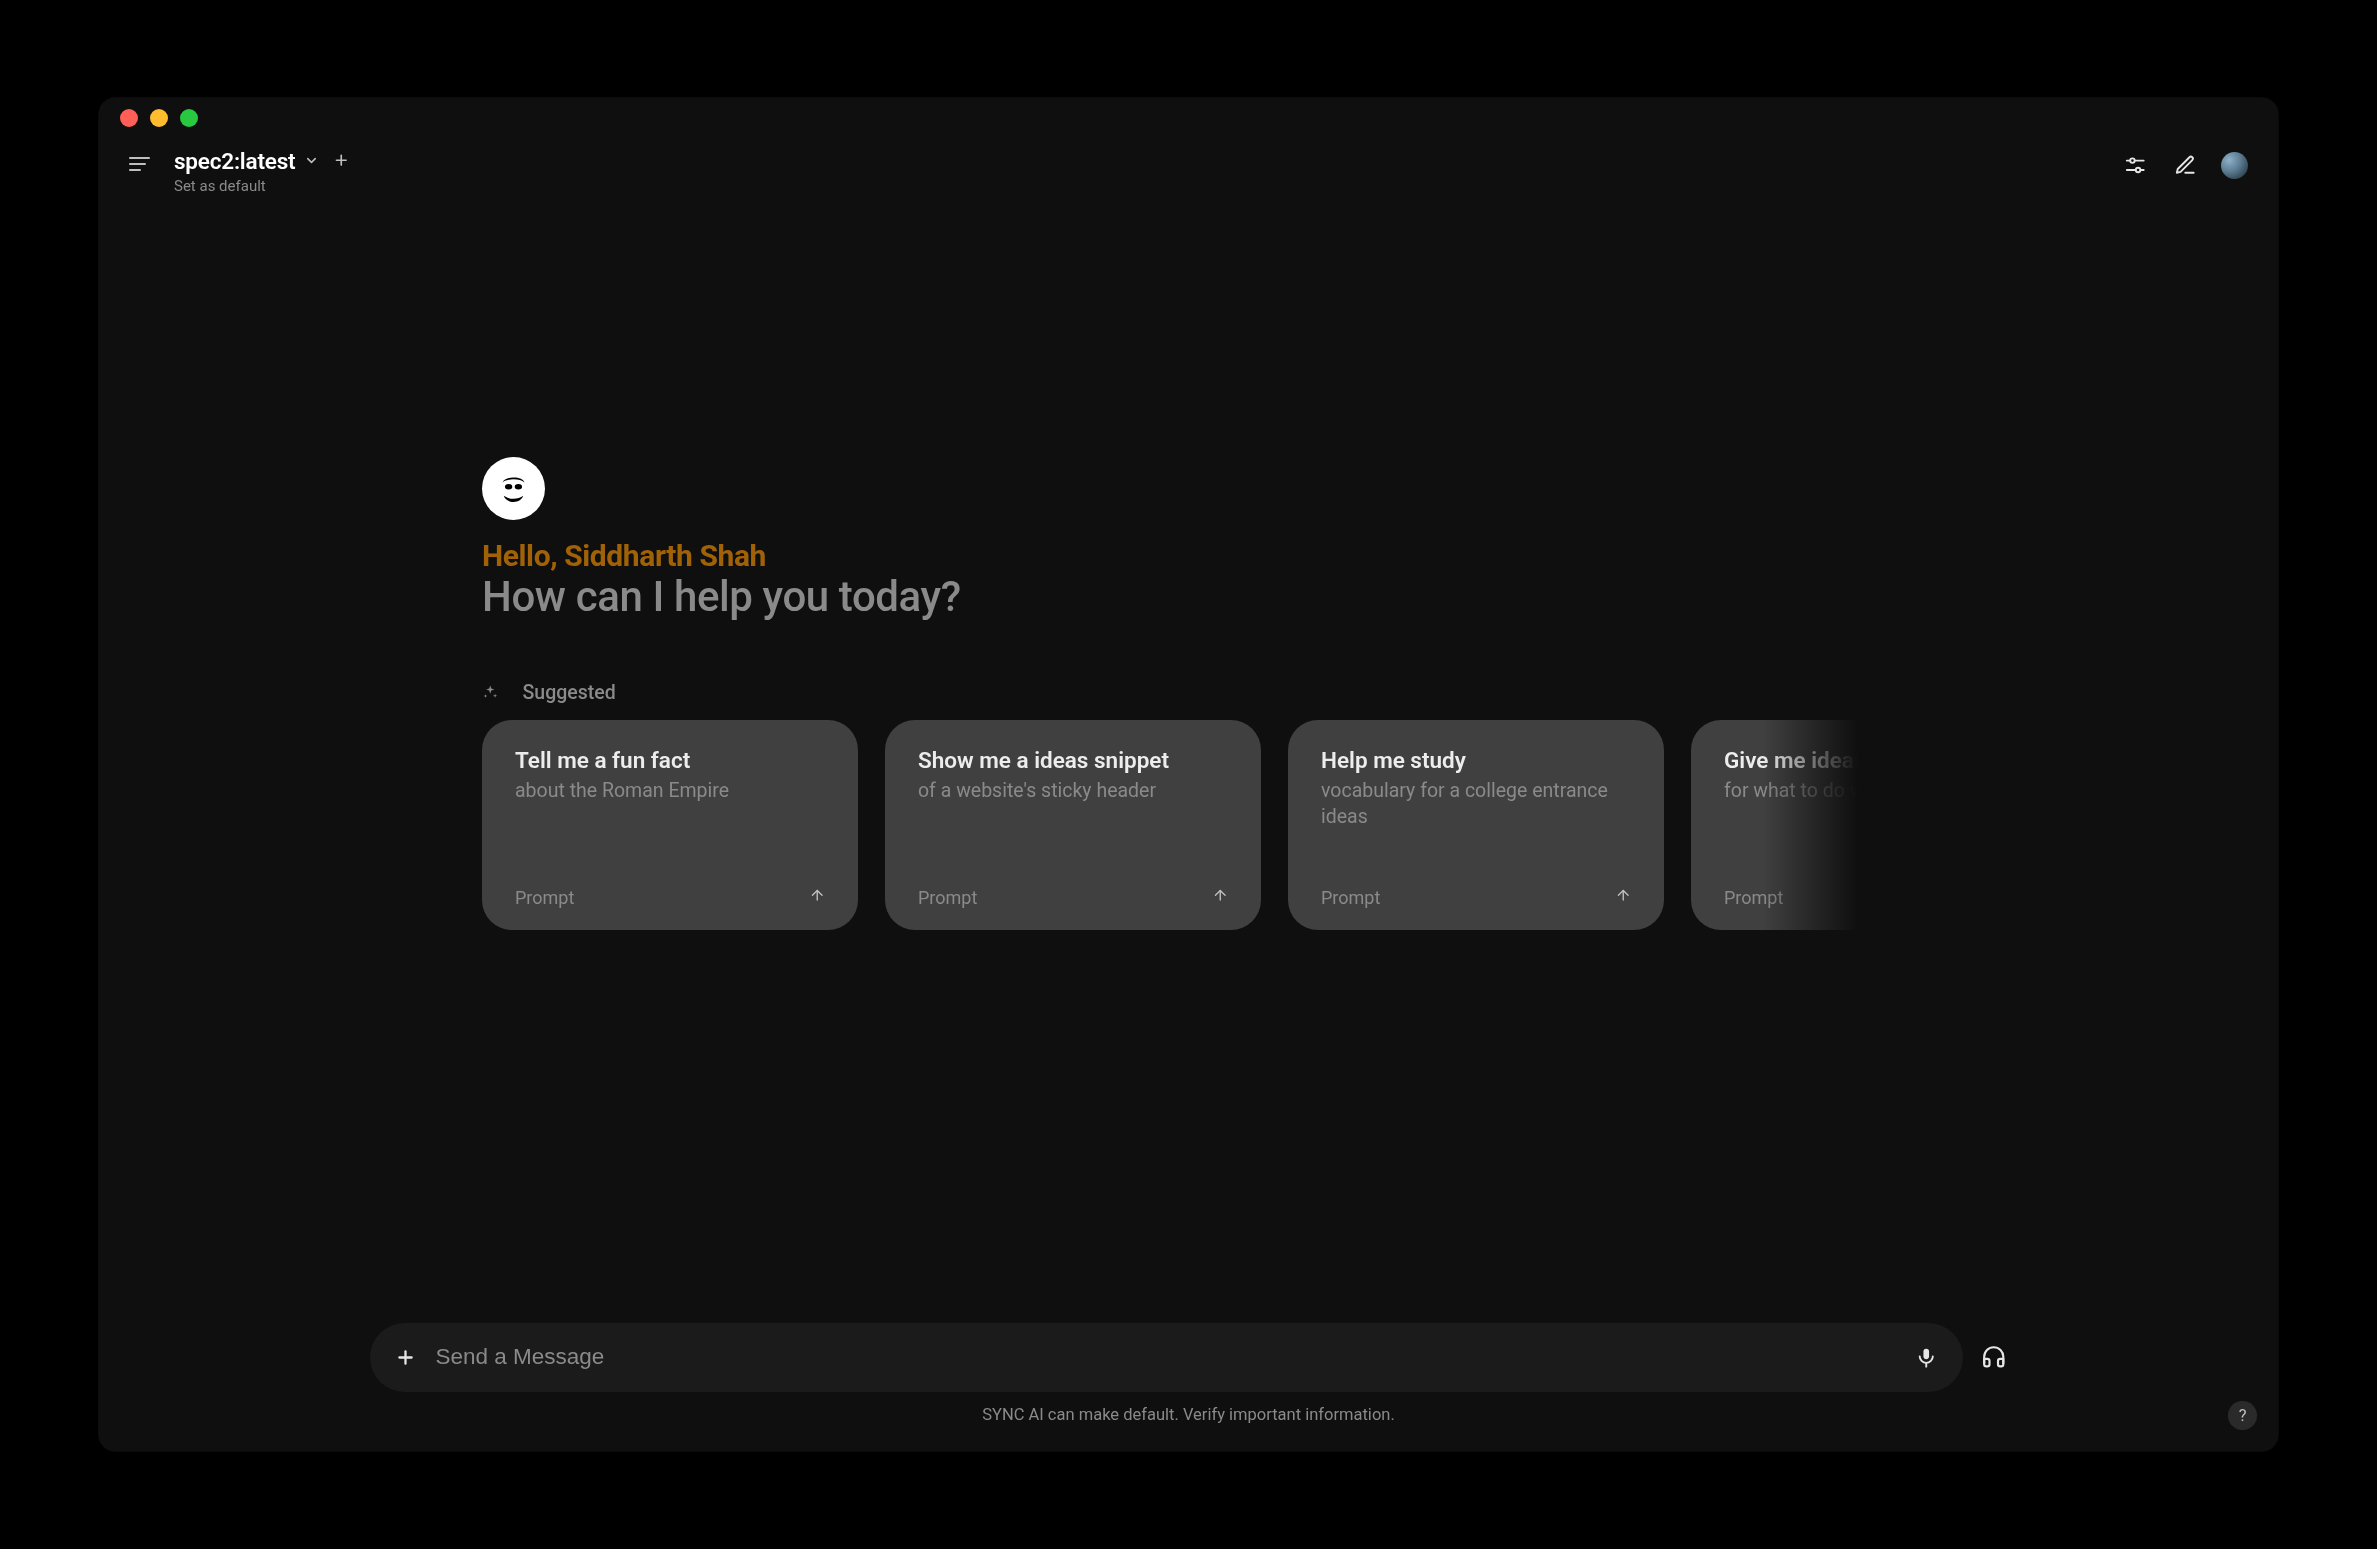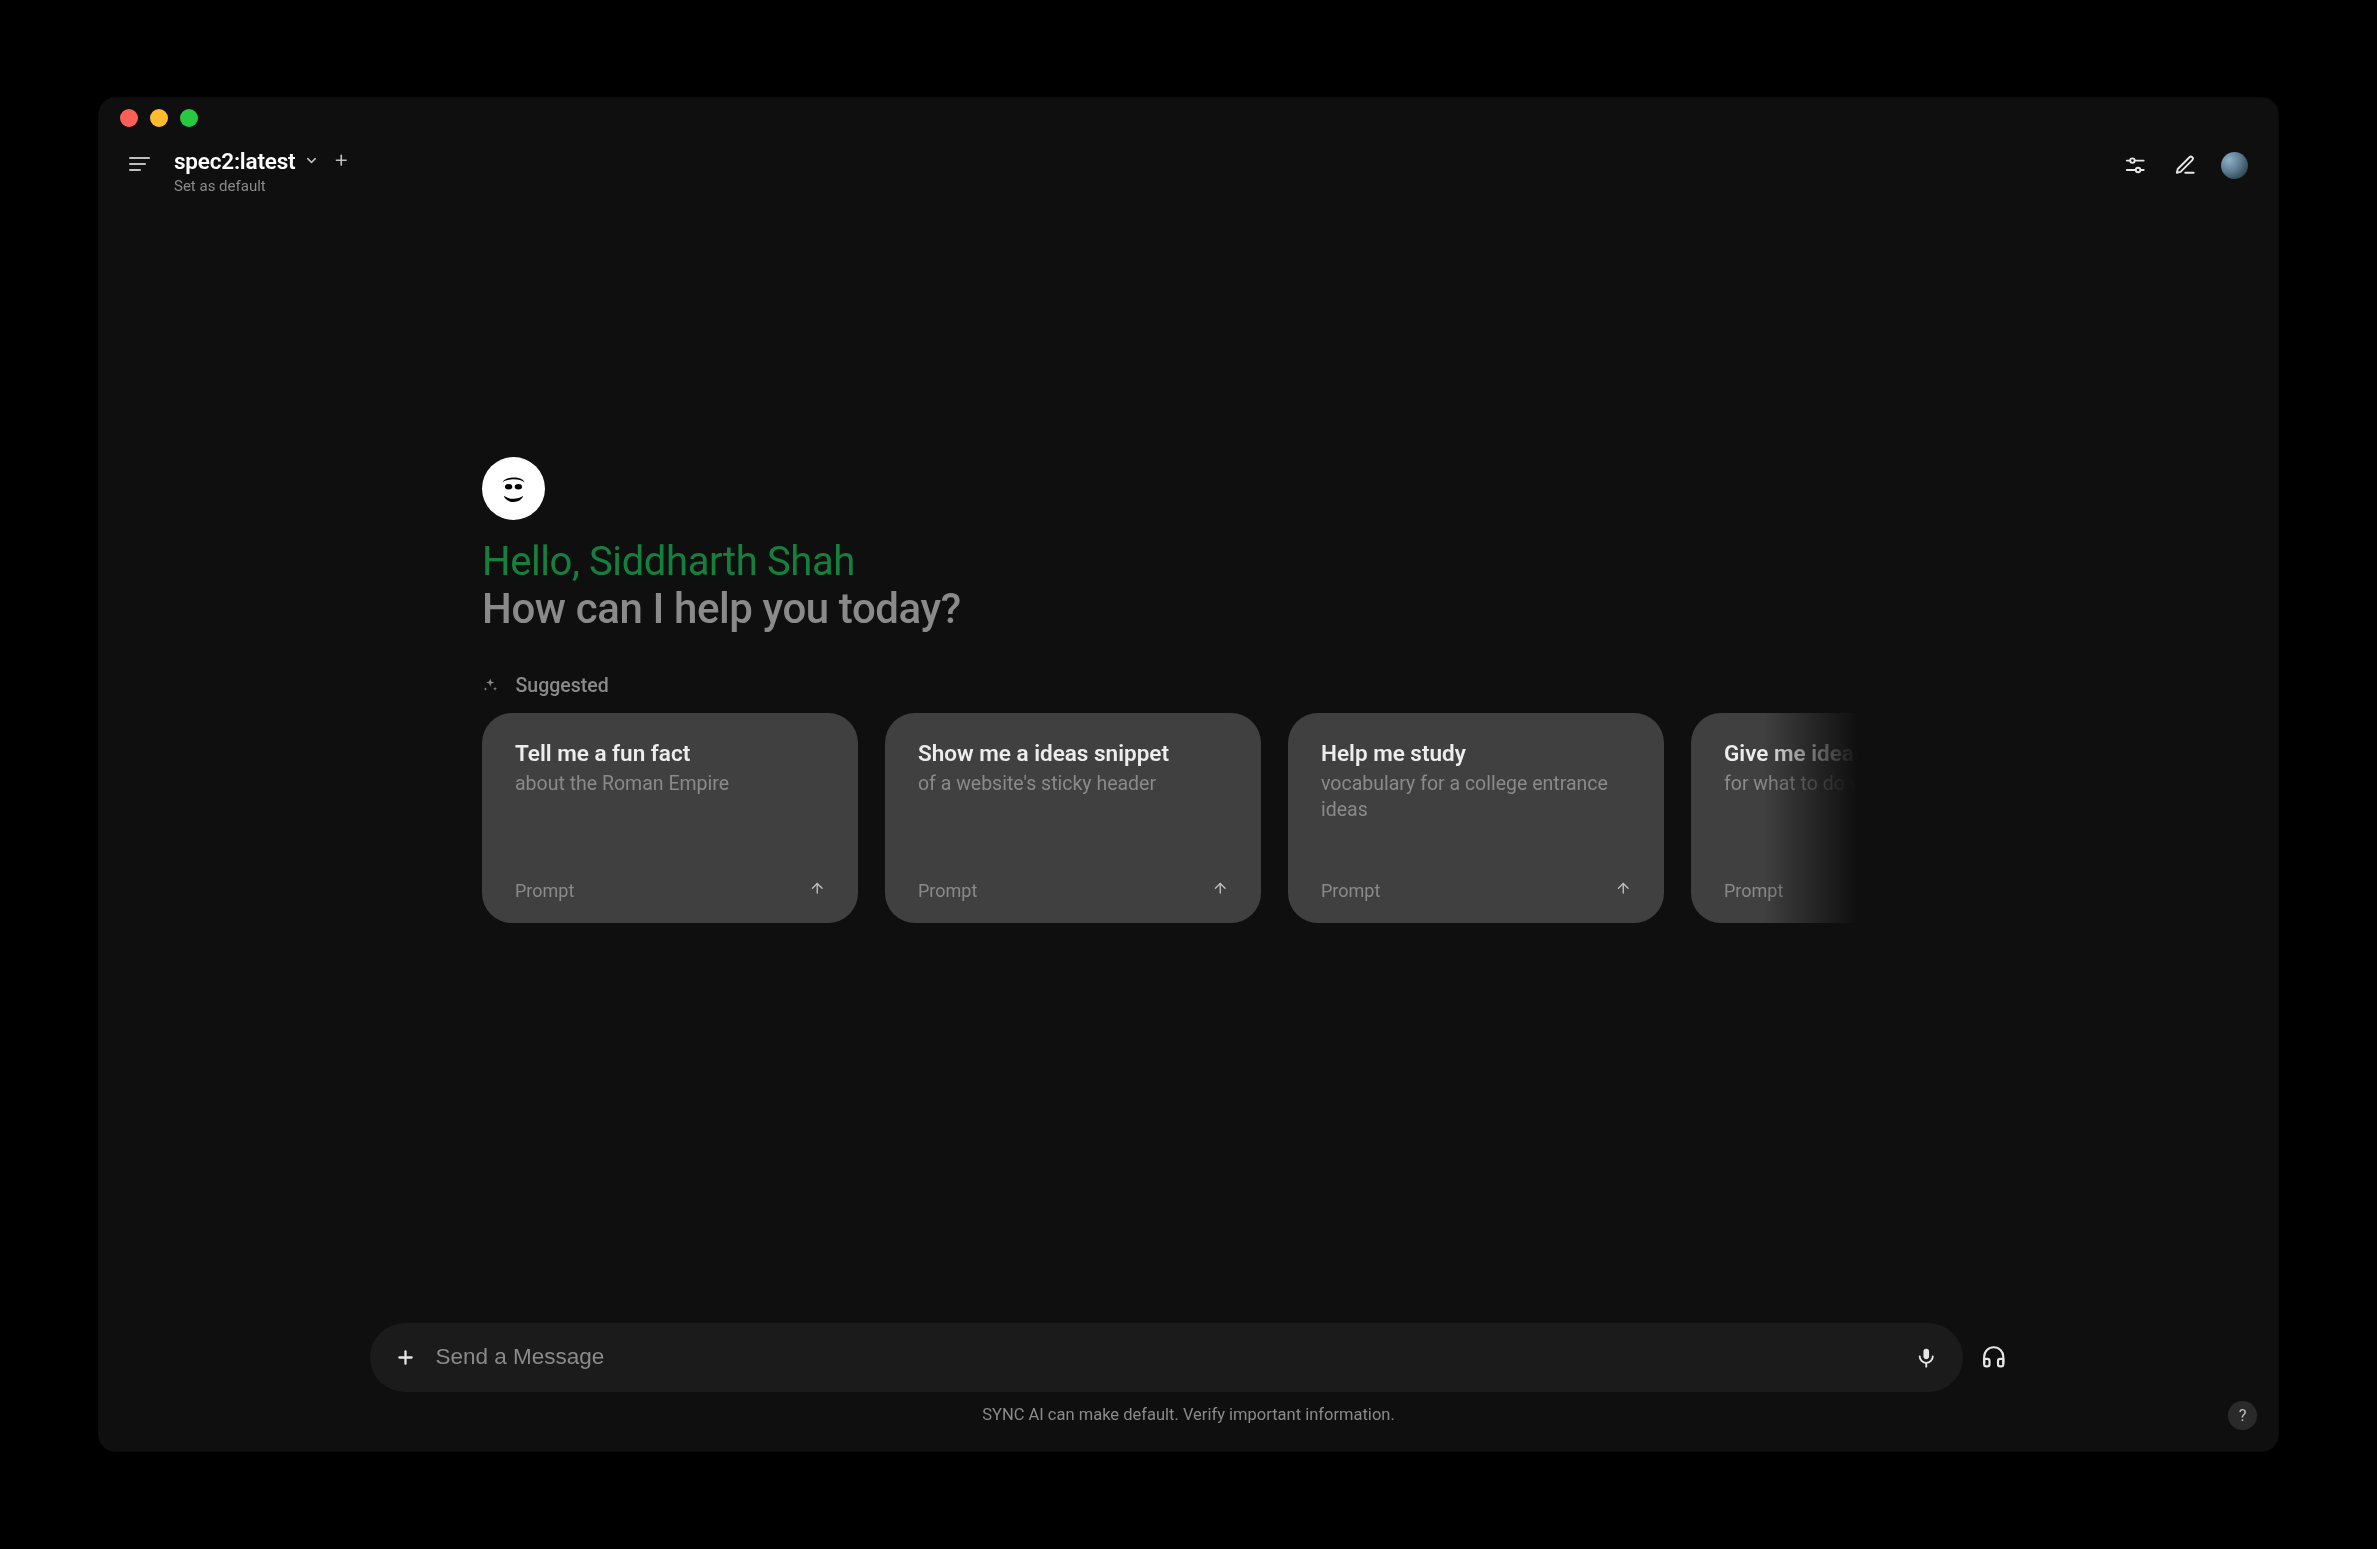--- a/index.html
+++ b/index.html
@@ -75,23 +75,23 @@
     max-width: 1473px;
     padding: 0 30px;
     margin-top: 248px;
   }
   .logo-circle {
     width: 63px; height: 63px; border-radius: 50%; background:#fff;
     display:flex; align-items:center; justify-content:center;
     margin-bottom: 18px;
   }
   .logo-circle svg { width: 39px; height: 39px; }
-  .greeting { color:#15803d; font-size:40px; font-weight:400; letter-spacing:-0.4px; }
+  .greeting { color:#a16207; font-size:30px; font-weight:700; letter-spacing:-0.4px; }
   .subgreeting { color:#8a8a8a; font-size:42px; font-weight:500; letter-spacing:-0.4px; margin-top:-1.5px; }
-  .suggested-row { display:flex; align-items:center; gap:17px; color:#8a8a8a; font-size:19.5px; margin-top:41px; font-weight:500; }
+  .suggested-row { display:flex; align-items:center; gap:24px; color:#8a8a8a; font-size:19.5px; margin-top:60px; font-weight:500; }
   .suggested-row svg { width:16.5px; height:16.5px; }
 
   .cards-wrap {
     position: relative;
     margin-top: 16.5px;
   }
   .cards {
     display:flex; gap:27px; overflow:hidden;
   }
   .card {

